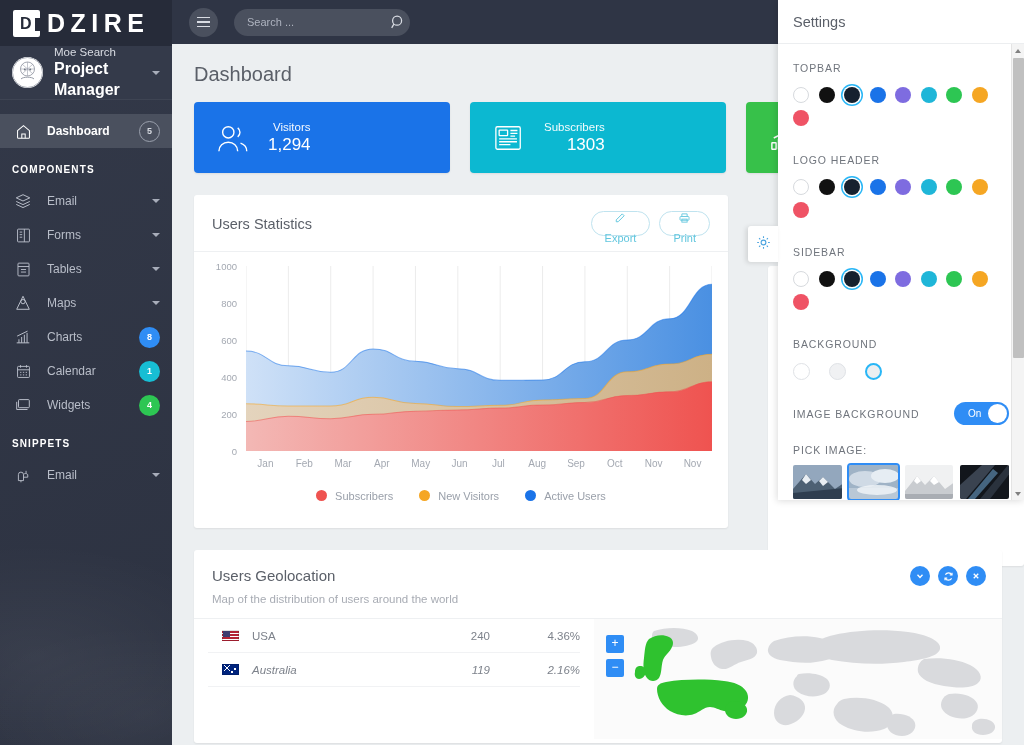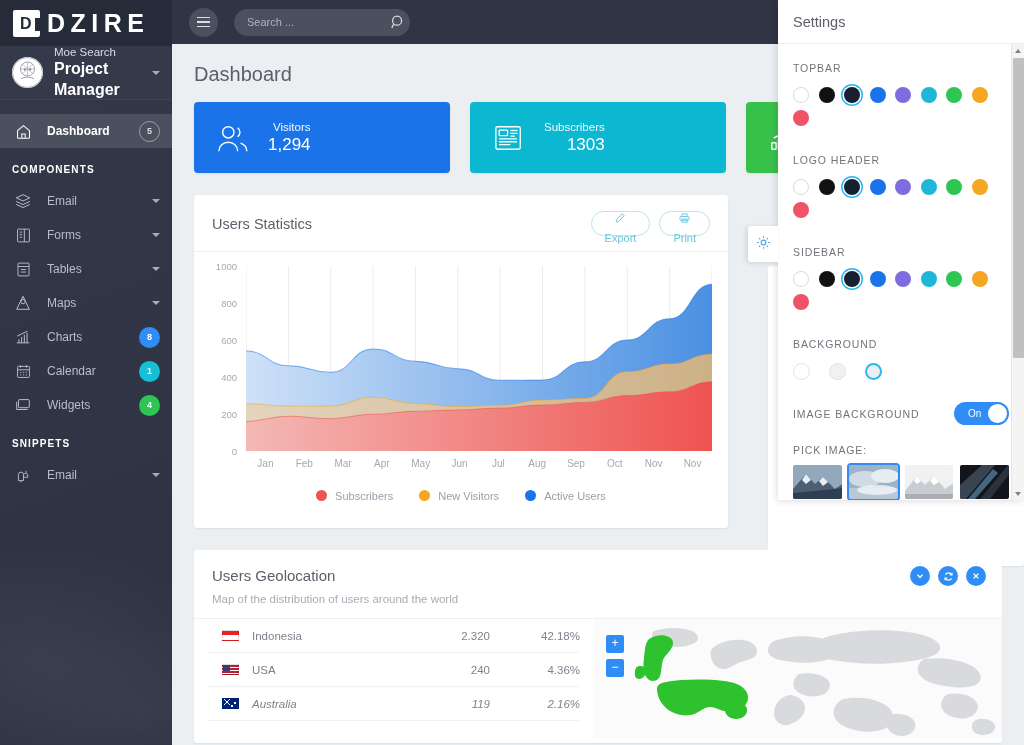--- a/index.html
+++ b/index.html
@@ -603,28 +603,20 @@
     </div>
 
     <div class="geo-head">
       <div class="geo-title">Users Geolocation</div>
       <div class="geo-sub">Map of the distribution of users around the world</div>
     </div>
 
     <div class="geo-body">
       <div class="geo-table">
 
-        <div class="geo-row">
-          <span class="geo-flag">
-            <span class="flag" style="background:linear-gradient(#ec2024 50%,#fff 50%);"></span>
-          </span>
-          <span class="geo-country">Indonesia</span>
-          <span class="geo-count">2.320</span>
-          <span class="geo-pct">42.18%</span>
-        </div>
 
         <div class="geo-row">
           <span class="geo-flag">
             <span class="flag" style="background:repeating-linear-gradient(#b22234 0 1.6px,#fff 1.6px 3.2px);position:relative;">
               <span style="position:absolute;left:0;top:0;width:7px;height:6px;background:#3c3b6e;"></span>
             </span>
           </span>
           <span class="geo-country">USA</span>
           <span class="geo-count">240</span>
           <span class="geo-pct">4.36%</span>

